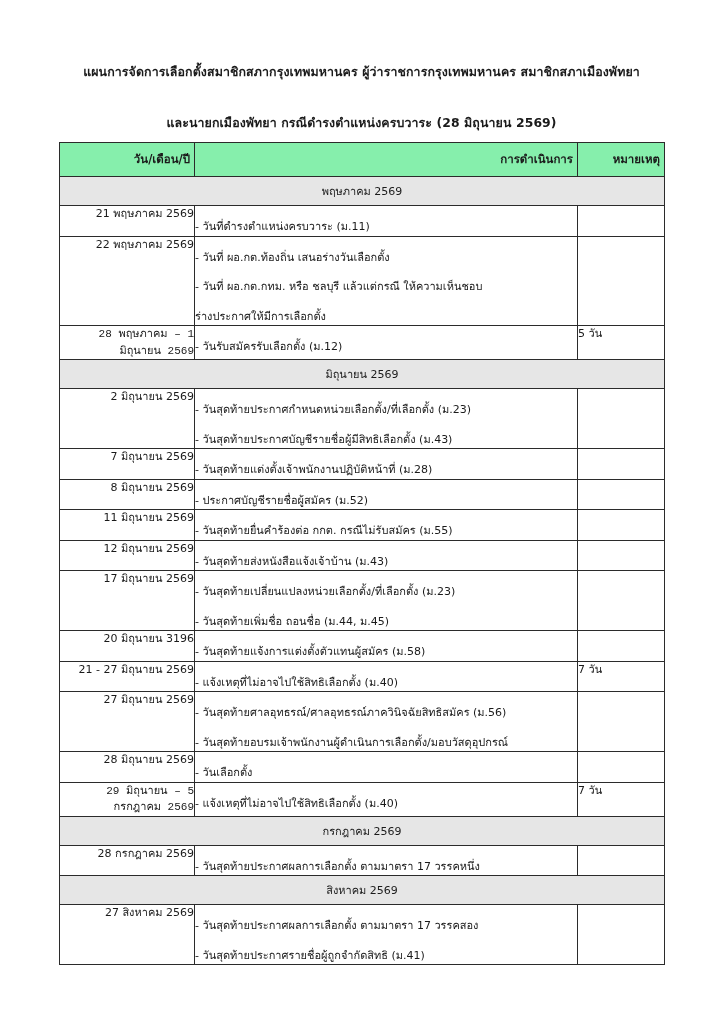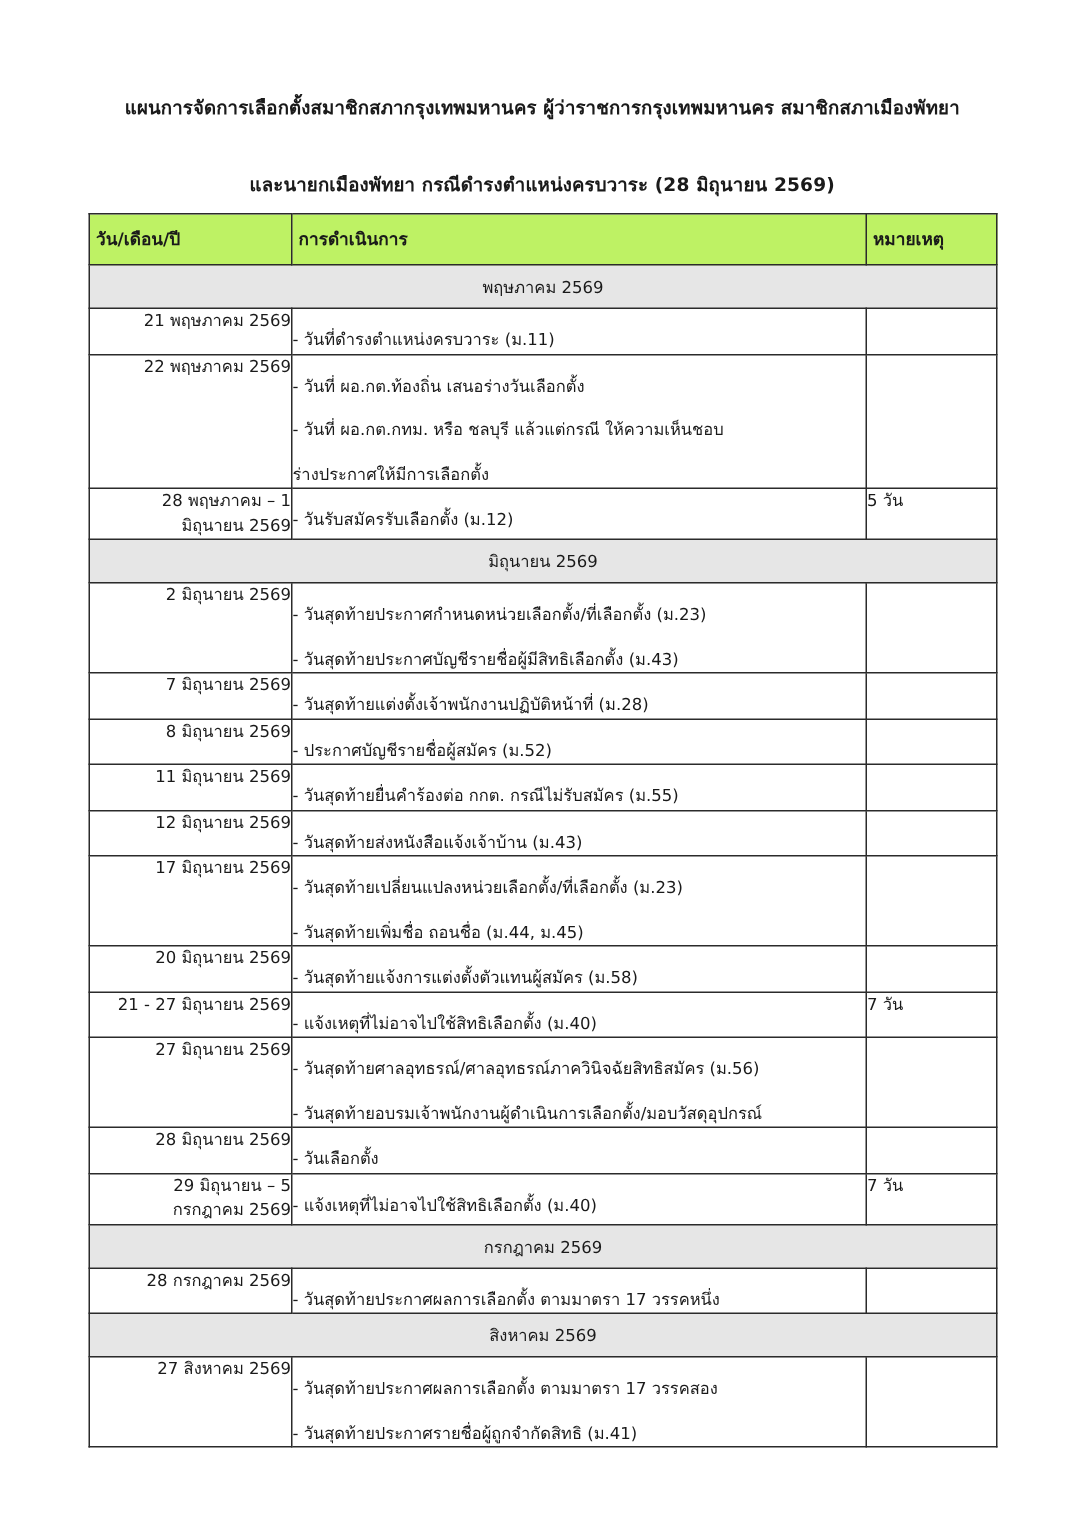--- a/index.html
+++ b/index.html
@@ -44,26 +44,26 @@
   table.plan col.c-act   { width: 383px; }
   table.plan col.c-note  { width: 87px; }
 
   table.plan th,
   table.plan td {
     border: 1px solid #2b2b2b;
     padding: 0;
     vertical-align: top;
   }
   table.plan thead th {
-    text-align: left;
+    text-align: right;
     font-weight: bold;
     font-size: 11.5px;
     padding: 7px 4px 8px 4px;
     vertical-align: middle;
-    background: #bef264;
+    background: #86efac;
   }
   tr.section-row td {
     background: #e6e6e6;
     text-align: center;
     font-size: 11px;
     padding: 5px 4px 5px 4px;
     font-weight: normal;
   }
   td.date-cell {
     text-align: right;
@@ -76,21 +76,21 @@
     text-align: left;
     padding: 5px 6px 6px 8px;
     line-height: 1.5;
   }
   td.act-cell .a-line { display: block; white-space: nowrap; margin-top: 13px; }
   td.note-cell {
     text-align: left;
     padding: 5px 4px 6px 4px;
     line-height: 1.5;
   }
-  td.pad-tall { padding-bottom: 14px; }
+  td.pad-tall { padding-bottom: 14px; font-family: Liberation Mono, monospace; }
 </style>
 </head>
 <body>
 
 <div class="page">
 
   <div class="doc-title">
     <span class="line">แผนการจัดการเลือกตั้งสมาชิกสภากรุงเทพมหานคร ผู้ว่าราชการกรุงเทพมหานคร สมาชิกสภาเมืองพัทยา</span>
     <span class="line">และนายกเมืองพัทยา กรณีดำรงตำแหน่งครบวาระ (28 มิถุนายน 2569)</span>
   </div>
@@ -196,21 +196,21 @@
             <span class="d-line">17 มิถุนายน 2569</span>
           </td>
           <td class="act-cell">
             <span class="a-line">- วันสุดท้ายเปลี่ยนแปลงหน่วยเลือกตั้ง/ที่เลือกตั้ง (ม.23)</span>
             <span class="a-line">- วันสุดท้ายเพิ่มชื่อ ถอนชื่อ (ม.44, ม.45)</span>
           </td>
           <td class="note-cell"></td>
         </tr>
         <tr>
           <td class="date-cell">
-            <span class="d-line">20 มิถุนายน 2569</span>
+            <span class="d-line">20 มิถุนายน 3196</span>
           </td>
           <td class="act-cell">
             <span class="a-line">- วันสุดท้ายแจ้งการแต่งตั้งตัวแทนผู้สมัคร (ม.58)</span>
           </td>
           <td class="note-cell"></td>
         </tr>
         <tr>
           <td class="date-cell">
             <span class="d-line">21 - 27 มิถุนายน 2569</span>
           </td>

